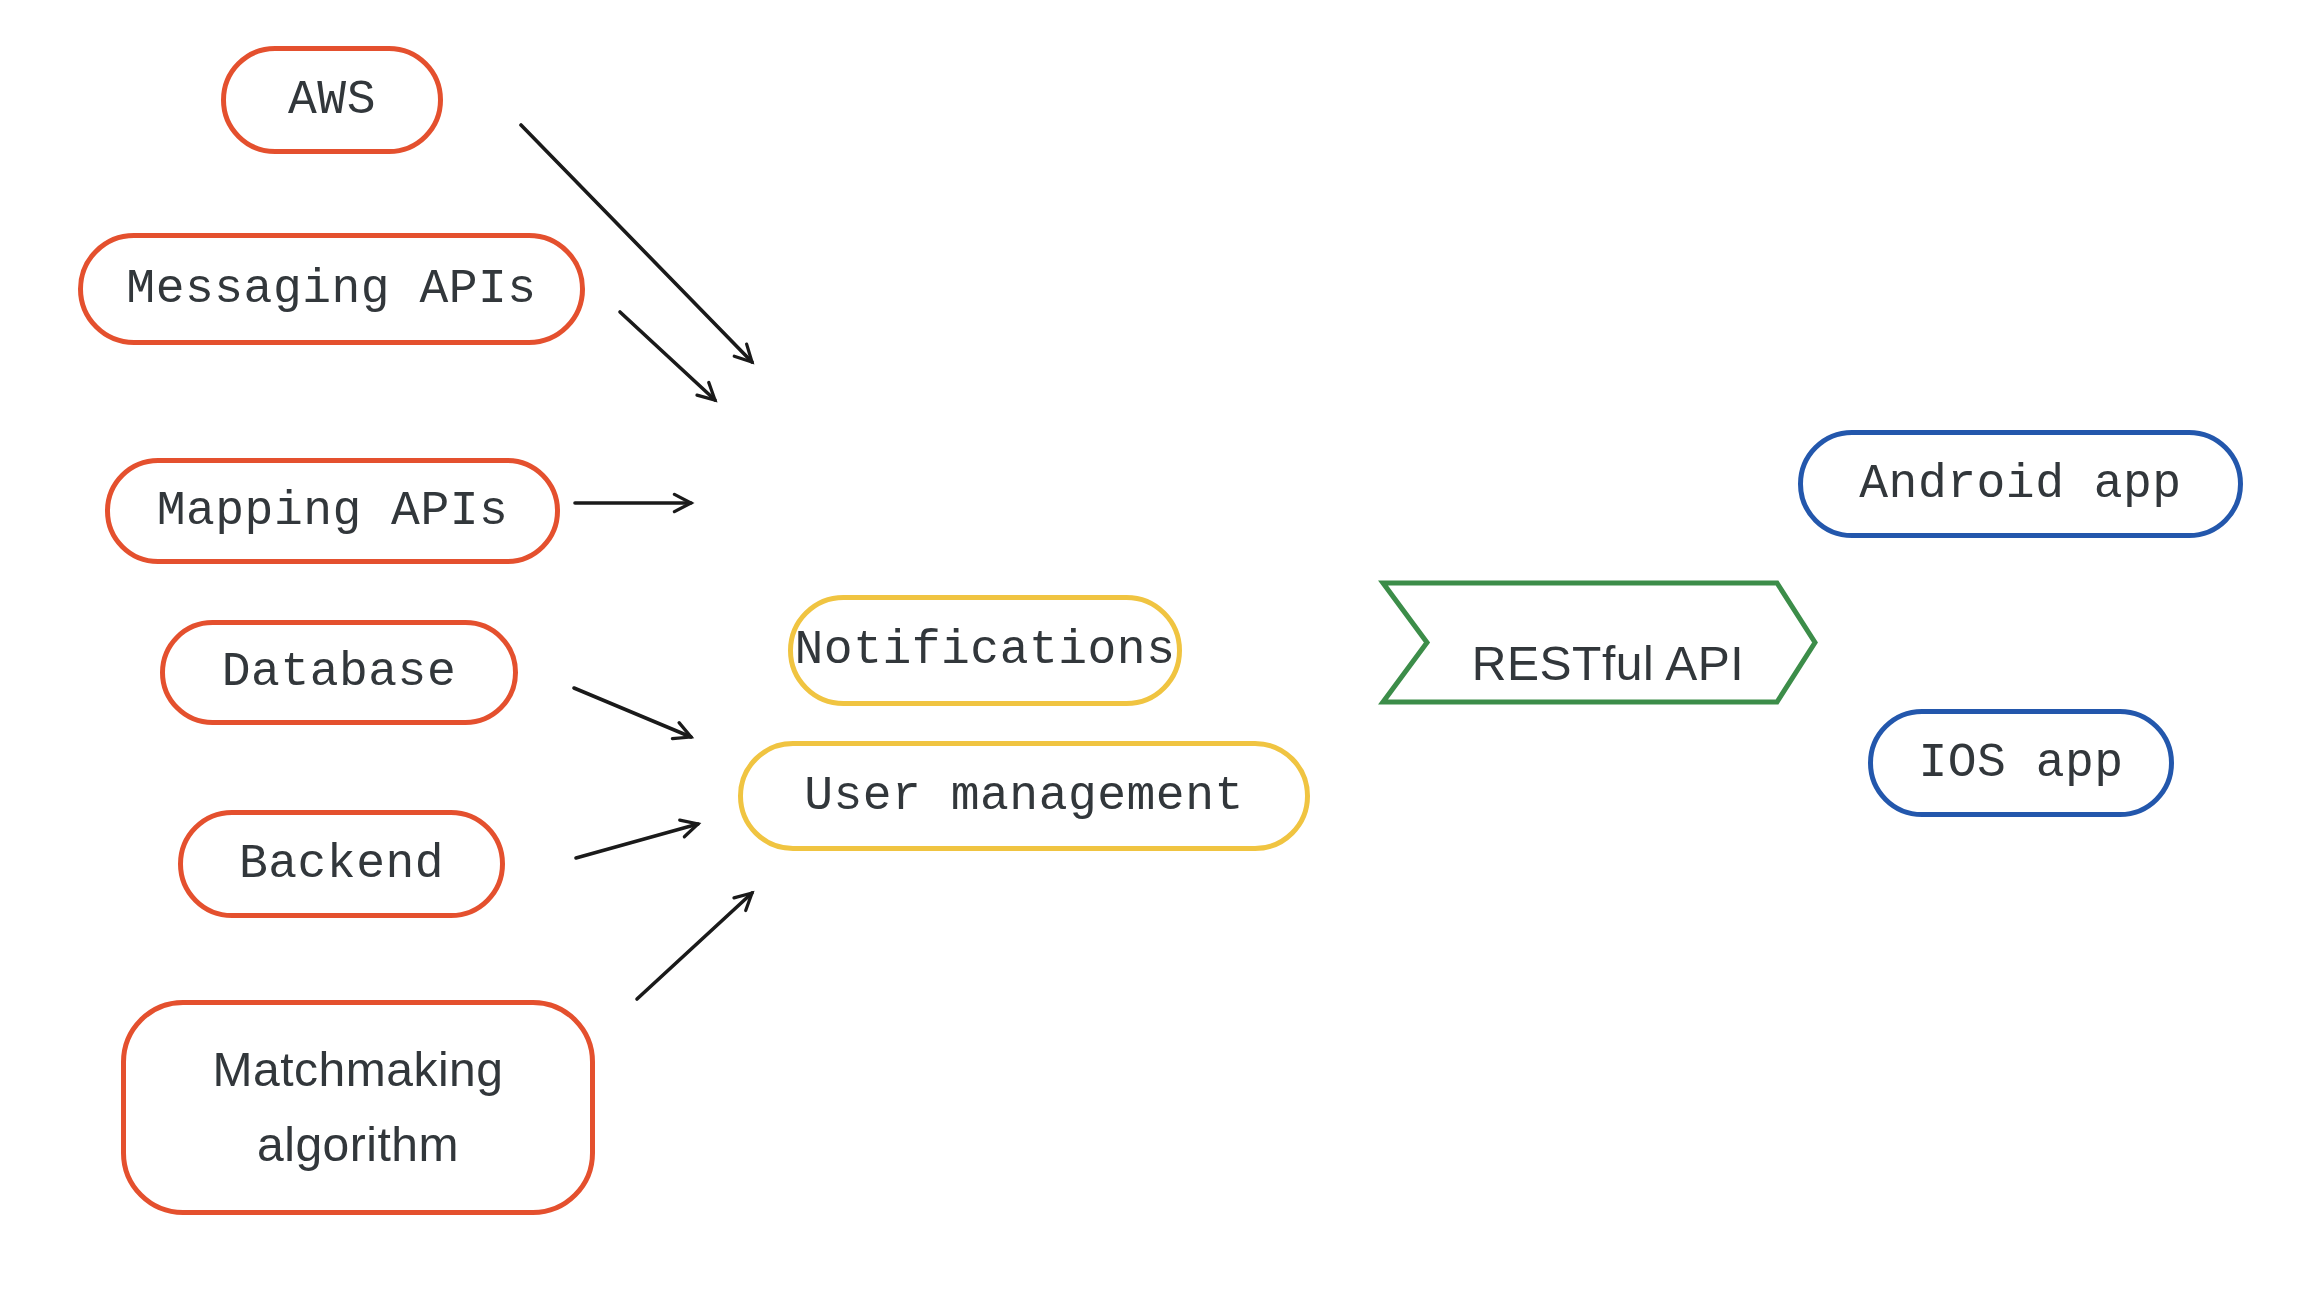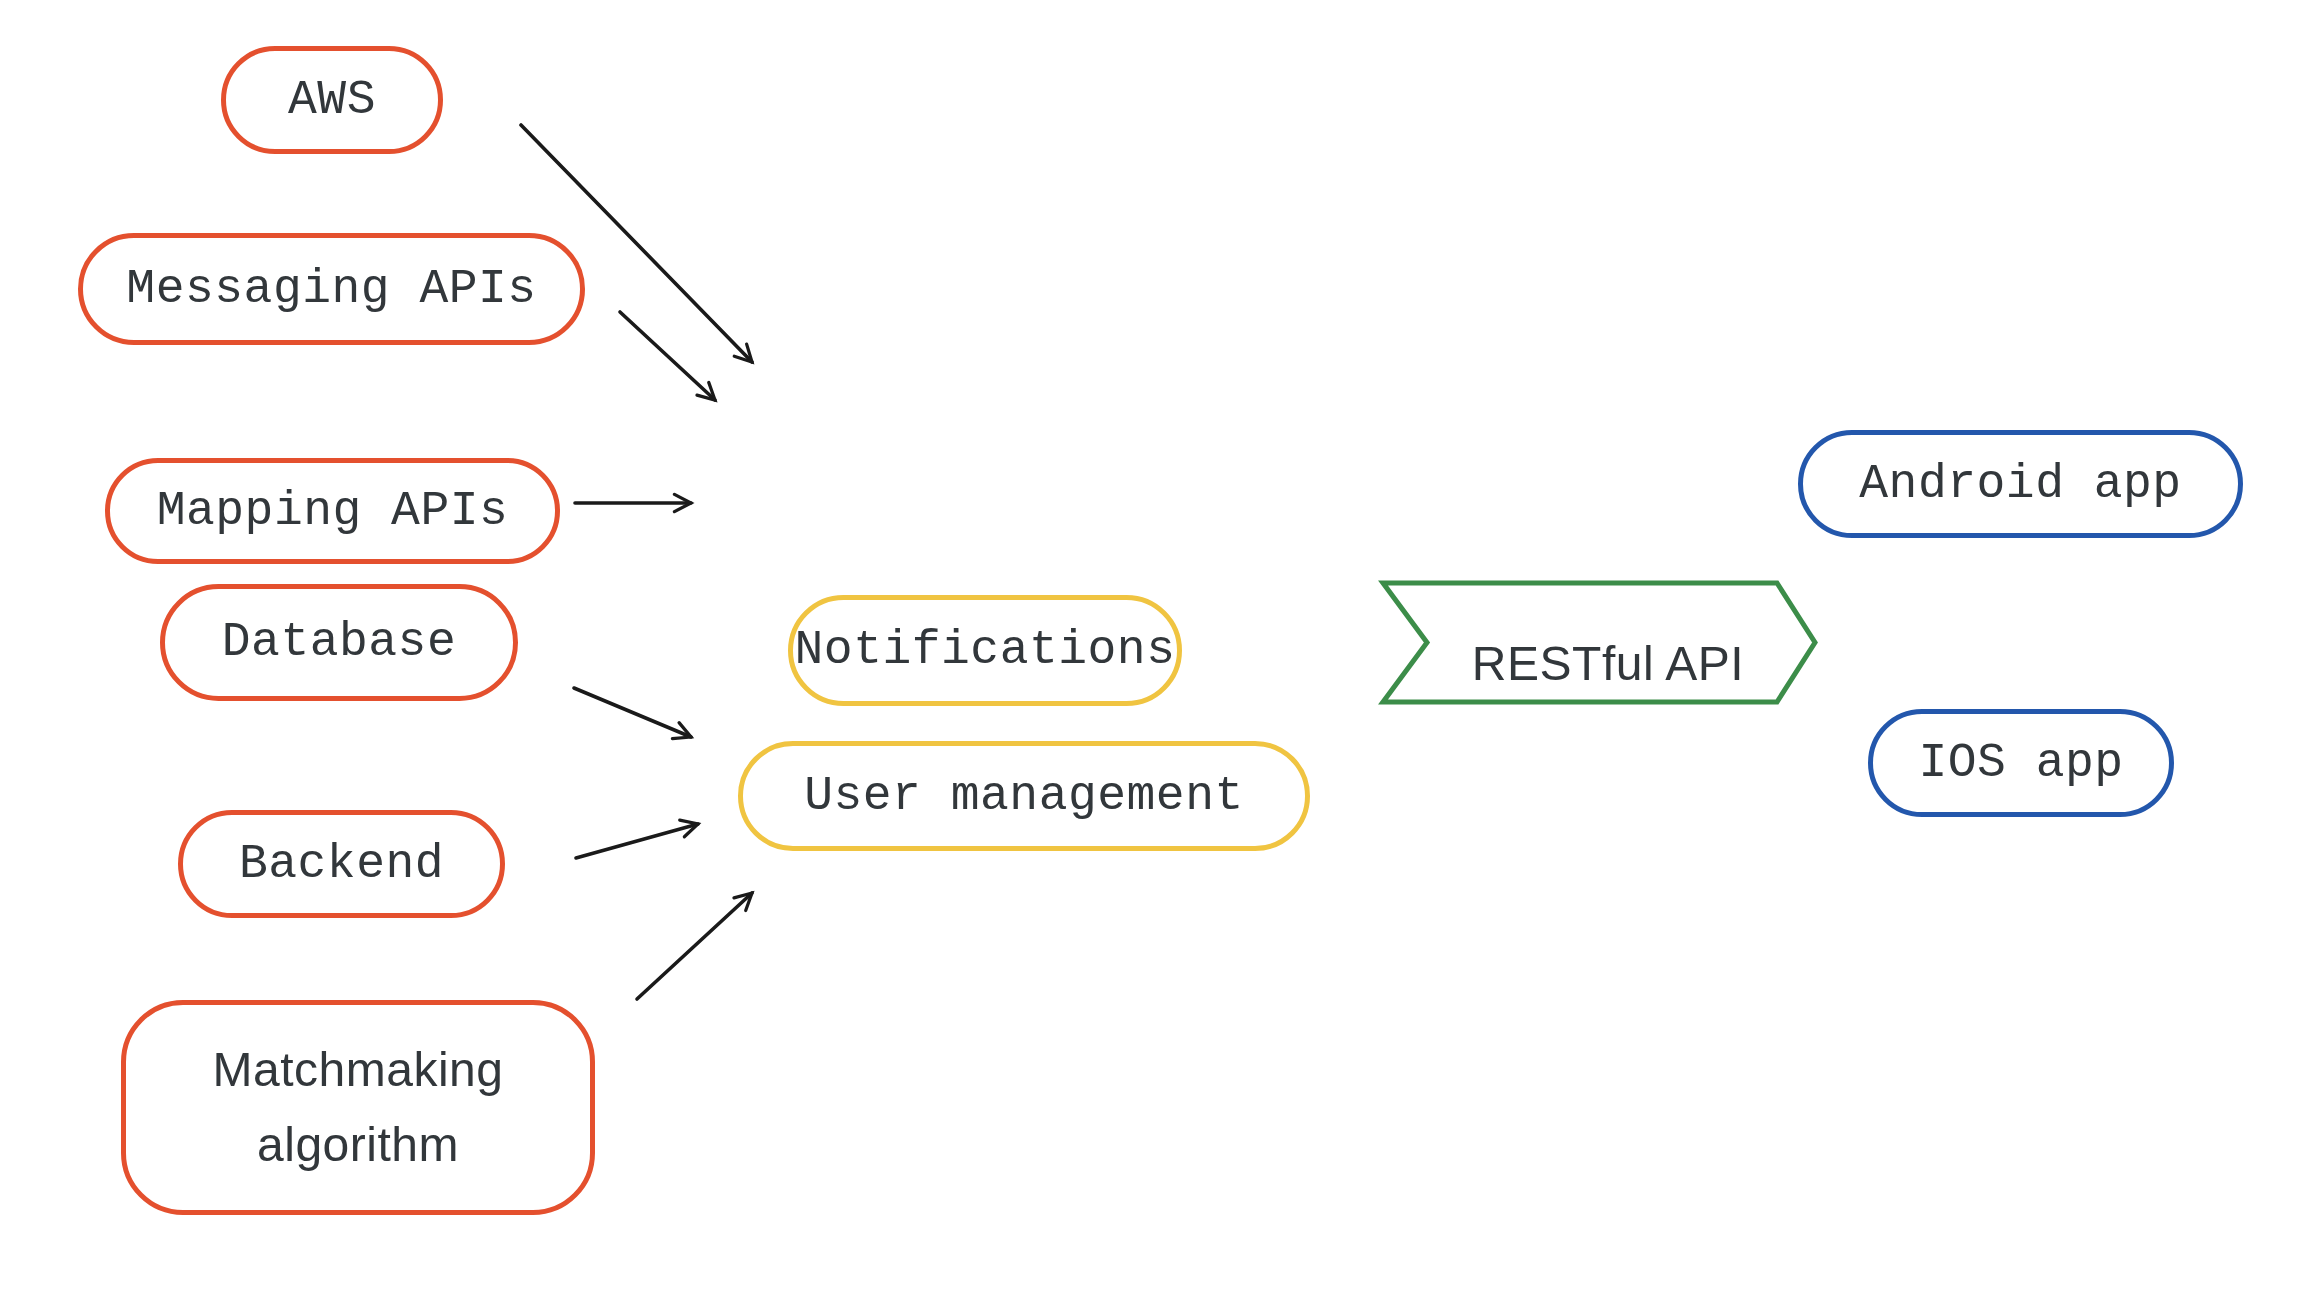--- a/index.html
+++ b/index.html
@@ -50,21 +50,21 @@
   .rounded { border-radius: 62px; }
   .orange { border: 5px solid var(--orange); }
   .yellow { border: 5px solid var(--yellow); }
   .blue   { border: 5px solid var(--blue); }
   .plain  { border: none; background: transparent; }
 
   
   .n-aws          { left: 221px;  top: 46px;   width: 222px; height: 108px; }
   .n-messaging    { left: 78px;   top: 233px;  width: 507px; height: 112px; align-items: center; }
   .n-mapping      { left: 105px;  top: 428px;  width: 455px; height: 106px; margin-top: 30px; }
-  .n-database     { left: 160px;  top: 584px;  width: 358px; height: 117px; }
+  .n-database     { left: 160px;  top: 620px;  width: 358px; height: 105px; }
   .n-backend      { left: 178px;  top: 810px;  width: 327px; height: 108px; }
   .n-matchmaking  { left: 121px;  top: 1000px; width: 474px; height: 215px; padding: 0 40px; }
 
   
   .n-chat         { left: 737px;  top: 450px;  width: 574px; height: 108px; }
   .n-notifications{ left: 788px;  top: 595px;  width: 394px; height: 111px; }
   .n-user         { left: 738px;  top: 741px;  width: 572px; height: 110px; }
 
   
   .n-restful      { left: 1438px; top: 586px;  width: 340px; height: 124px; margin-top: 16px; }

